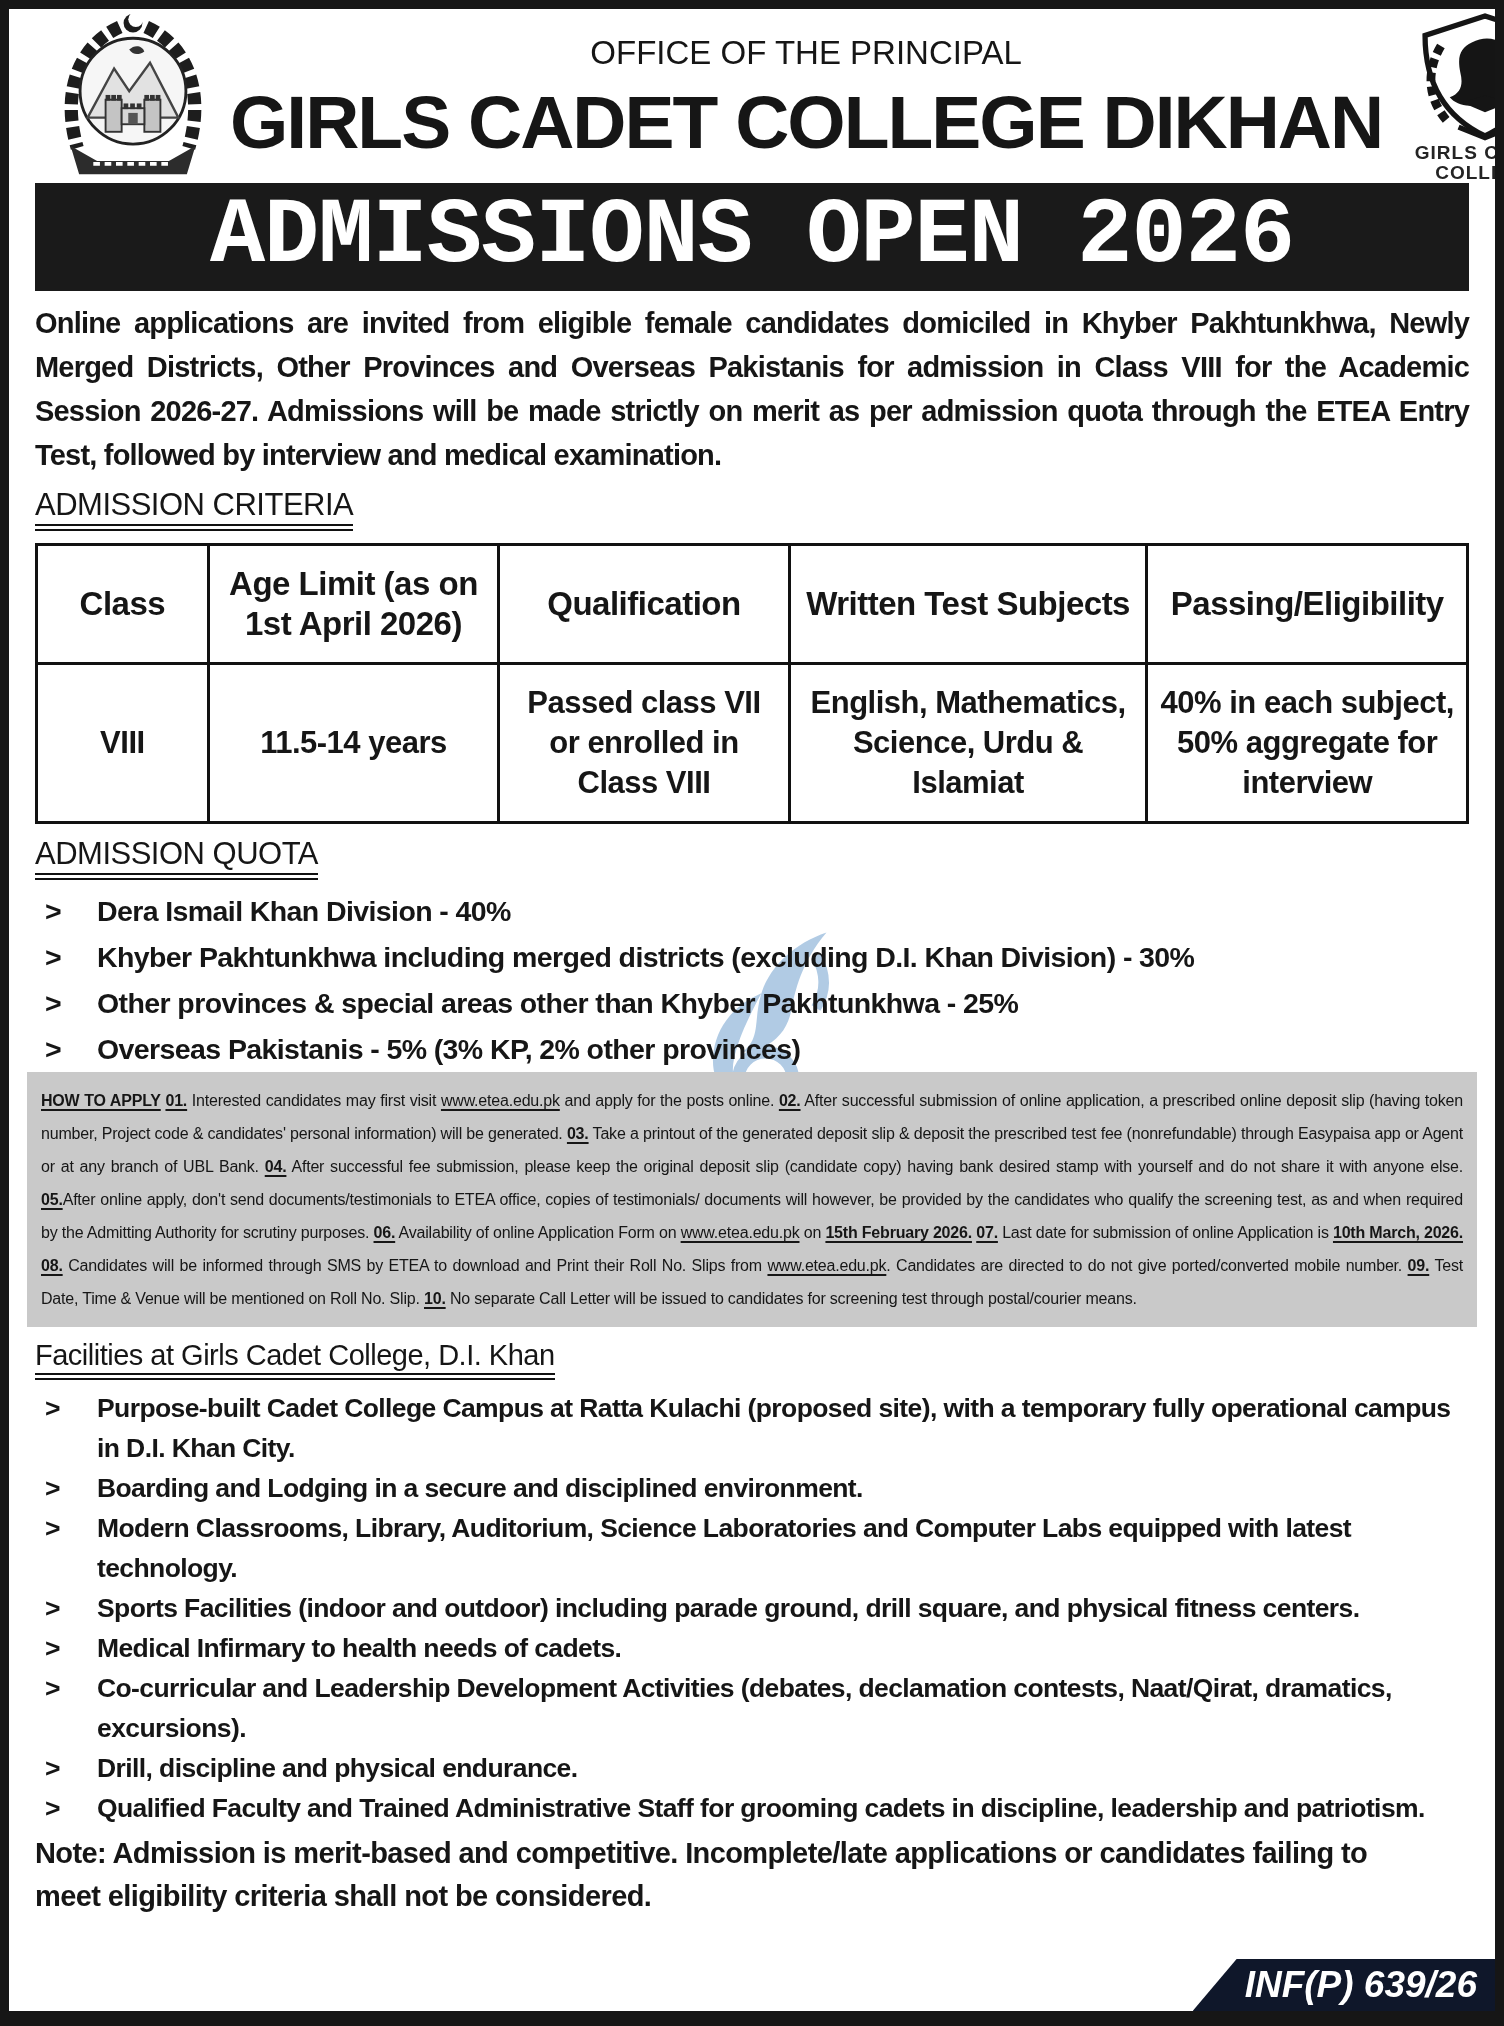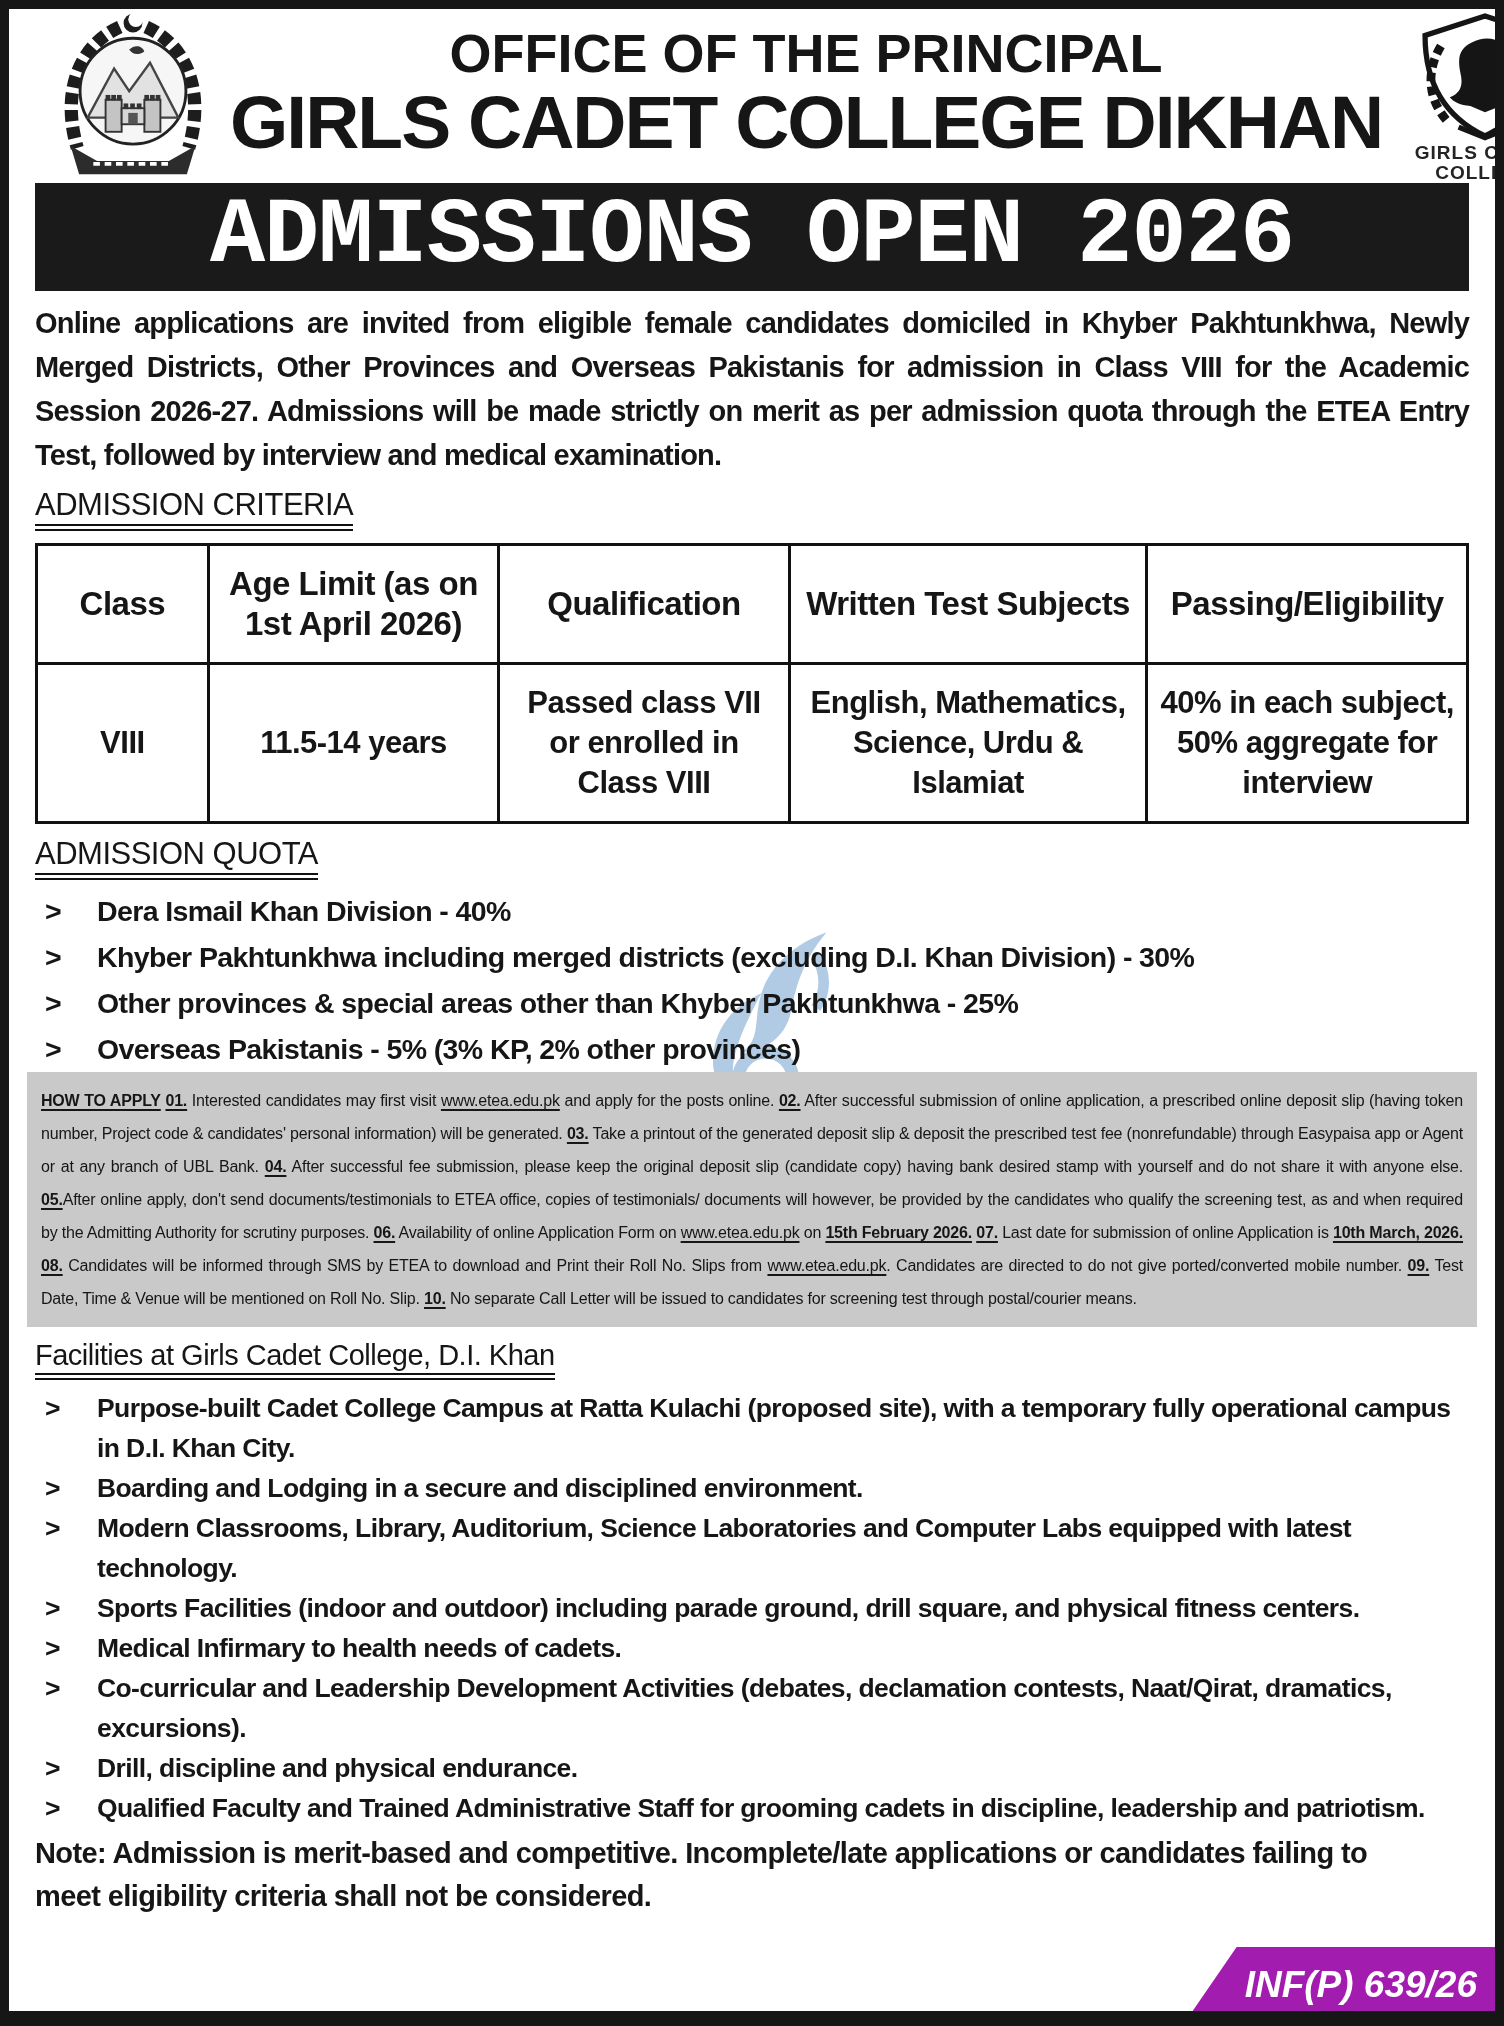--- a/index.html
+++ b/index.html
@@ -16,21 +16,21 @@
     color:#161616;
   }
   .watermark{position:absolute;left:660px;top:915px;width:210px;height:210px;z-index:0;opacity:.9;}
   .content{position:relative;z-index:1;}
   
   .header{display:flex;align-items:center;justify-content:space-between;height:158px;margin-top:4px;}
   .logo-left{width:195px;flex:0 0 auto;text-align:center;}
   .logo-right{width:205px;flex:0 0 auto;text-align:center;}
   .crest-text{font-weight:bold;font-size:19px;letter-spacing:1px;line-height:20px;color:#242424;margin-top:-4px;}
   .titles{flex:1;text-align:center;}
-  .office-line{font-size:54px;font-weight:bold;letter-spacing:0px;line-height:52px;}
+  .office-line{font-size:33px;font-weight:normal;letter-spacing:0px;line-height:52px;}
   .college-line{font-size:75px;font-weight:bold;letter-spacing:-2px;line-height:86px;white-space:nowrap;}
   
   .banner{
     margin:8px 0 10px 0;
     background:#1a1a1a;color:#fff;
     font-size:92px;font-weight:bold;letter-spacing:-1px;
     text-align:center;line-height:108px;height:108px;
   }
   
   .intro{margin:0 0 8px 0;font-size:29px;font-weight:bold;letter-spacing:-0.8px;line-height:44px;text-align:justify;}
@@ -60,24 +60,24 @@
     margin:0 -8px 10px -8px;
     padding:12px 14px 12px 14px;
   }
   .apply-box p{margin:0;font-size:16px;line-height:33px;letter-spacing:-0.2px;text-align:justify;}
   .apply-box .b{font-weight:bold;}
   .apply-box .u{text-decoration:underline;text-decoration-thickness:2px;text-underline-offset:3px;}
   
   .foot-note{font-size:29px;font-weight:bold;letter-spacing:-0.6px;line-height:43px;margin-top:4px;width:96%;}
   .inf-box{
     position:absolute;right:0;bottom:0;z-index:2;
-    background:#a21caf;color:#fff;
+    background:#0f172a;color:#fff;
     font-size:37px;font-weight:bold;font-style:italic;
     line-height:52px;height:52px;
-    padding:12px 18px 0 52px;
+    padding:0 18px 0 52px;
     clip-path:polygon(44px 0,100% 0,100% 100%,0 100%);
   }
 </style>
 </head>
 <body>
 
 <div class="page">
 
   <div class="watermark">
     <svg viewBox="0 0 200 200" width="210" height="210">

